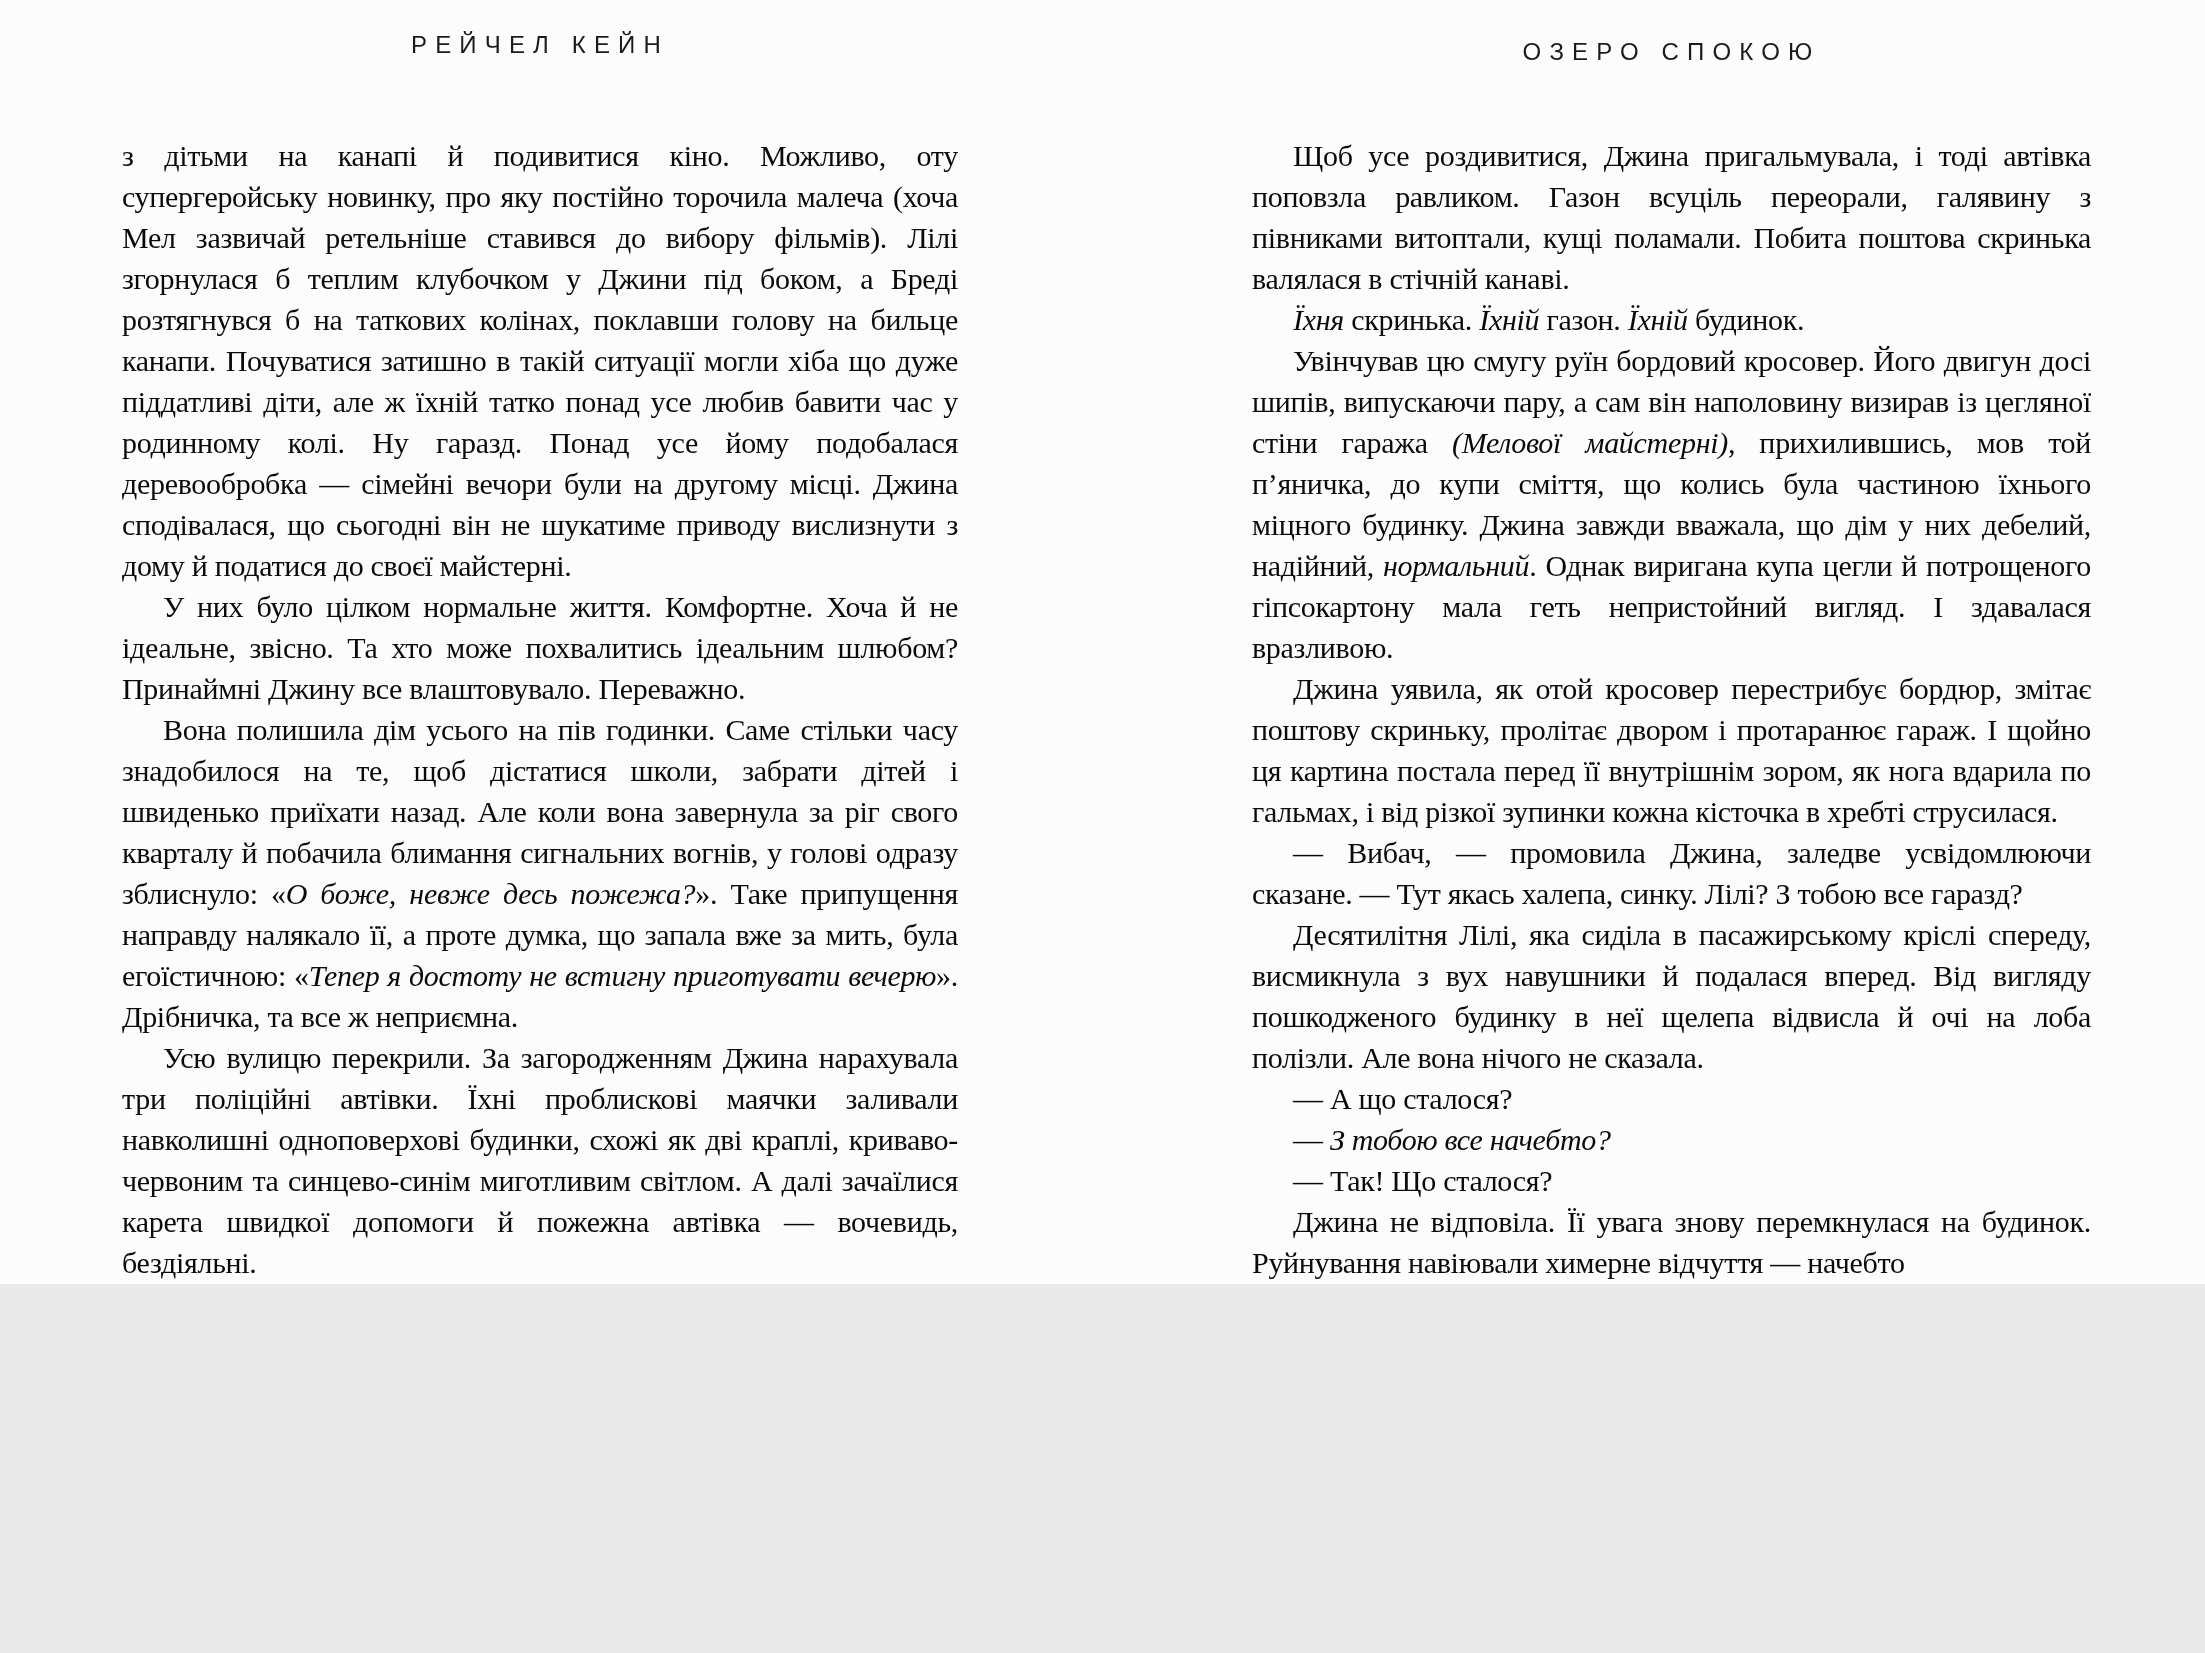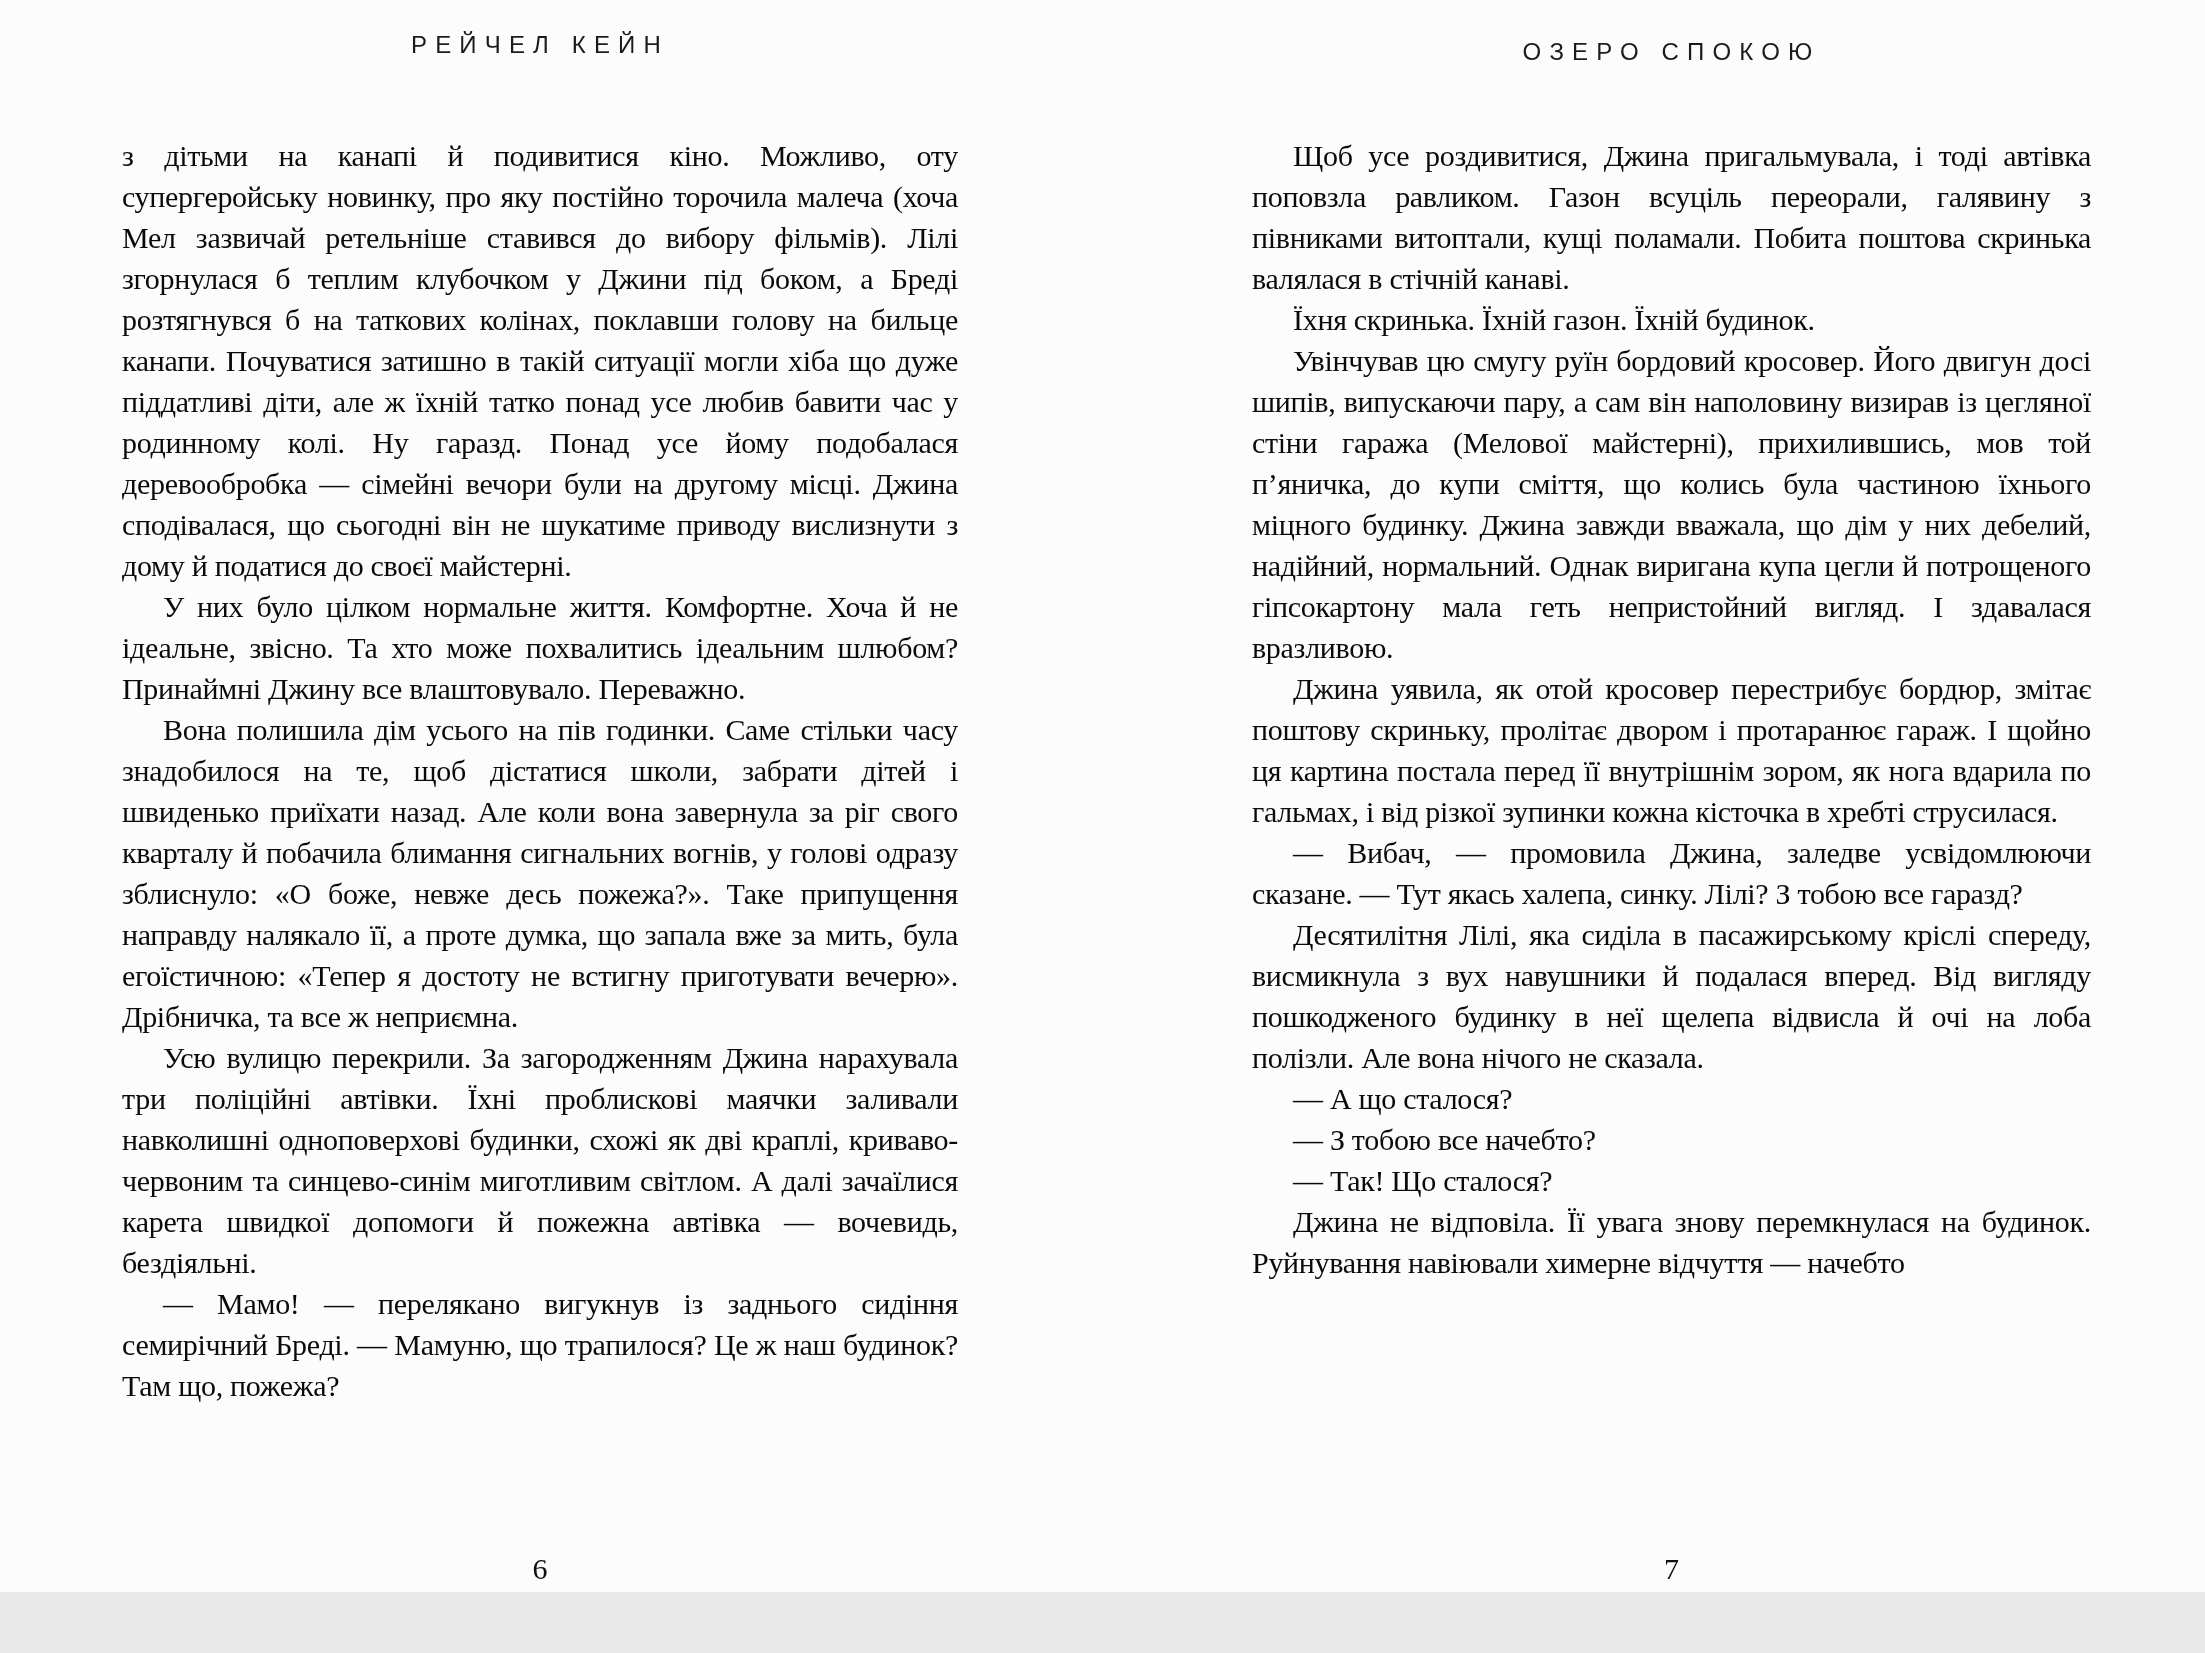--- a/index.html
+++ b/index.html
@@ -3,21 +3,21 @@
 <meta charset="utf-8">
 <style>
   html, body {
     margin: 0;
     padding: 0;
     background: #e9e9e9;
   }
   .spread {
     position: relative;
     width: 2205px;
-    height: 1592px;
+    height: 1284px;
     background: #fcfcfc;
     font-family: "Liberation Serif", serif;
     color: #0a0a0a;
     overflow: hidden;
   }
   .running-head {
     position: absolute;
     top: 31px;
     font-family: "Liberation Sans", sans-serif;
     font-weight: 300;
@@ -36,21 +36,21 @@
     overflow: hidden;
     font-size: 30px;
     line-height: 41px;
     letter-spacing: -0.3px;
     text-align: justify;
   }
   .block-left  { left: 122px;  width: 836px; }
   .block-right { left: 1252px; width: 839px; }
   .para { margin: 0; padding: 0; }
   .para.indent { text-indent: 41px; }
-  .it { }
+  .it { font-style: italic; }
   .folio {
     position: absolute;
     top: 1552px;
     text-align: center;
     font-size: 30px;
     color: #101010;
   }
   .folio-left  { left: 122px;  width: 836px; }
   .folio-right { left: 1252px; width: 839px; }
 </style>

